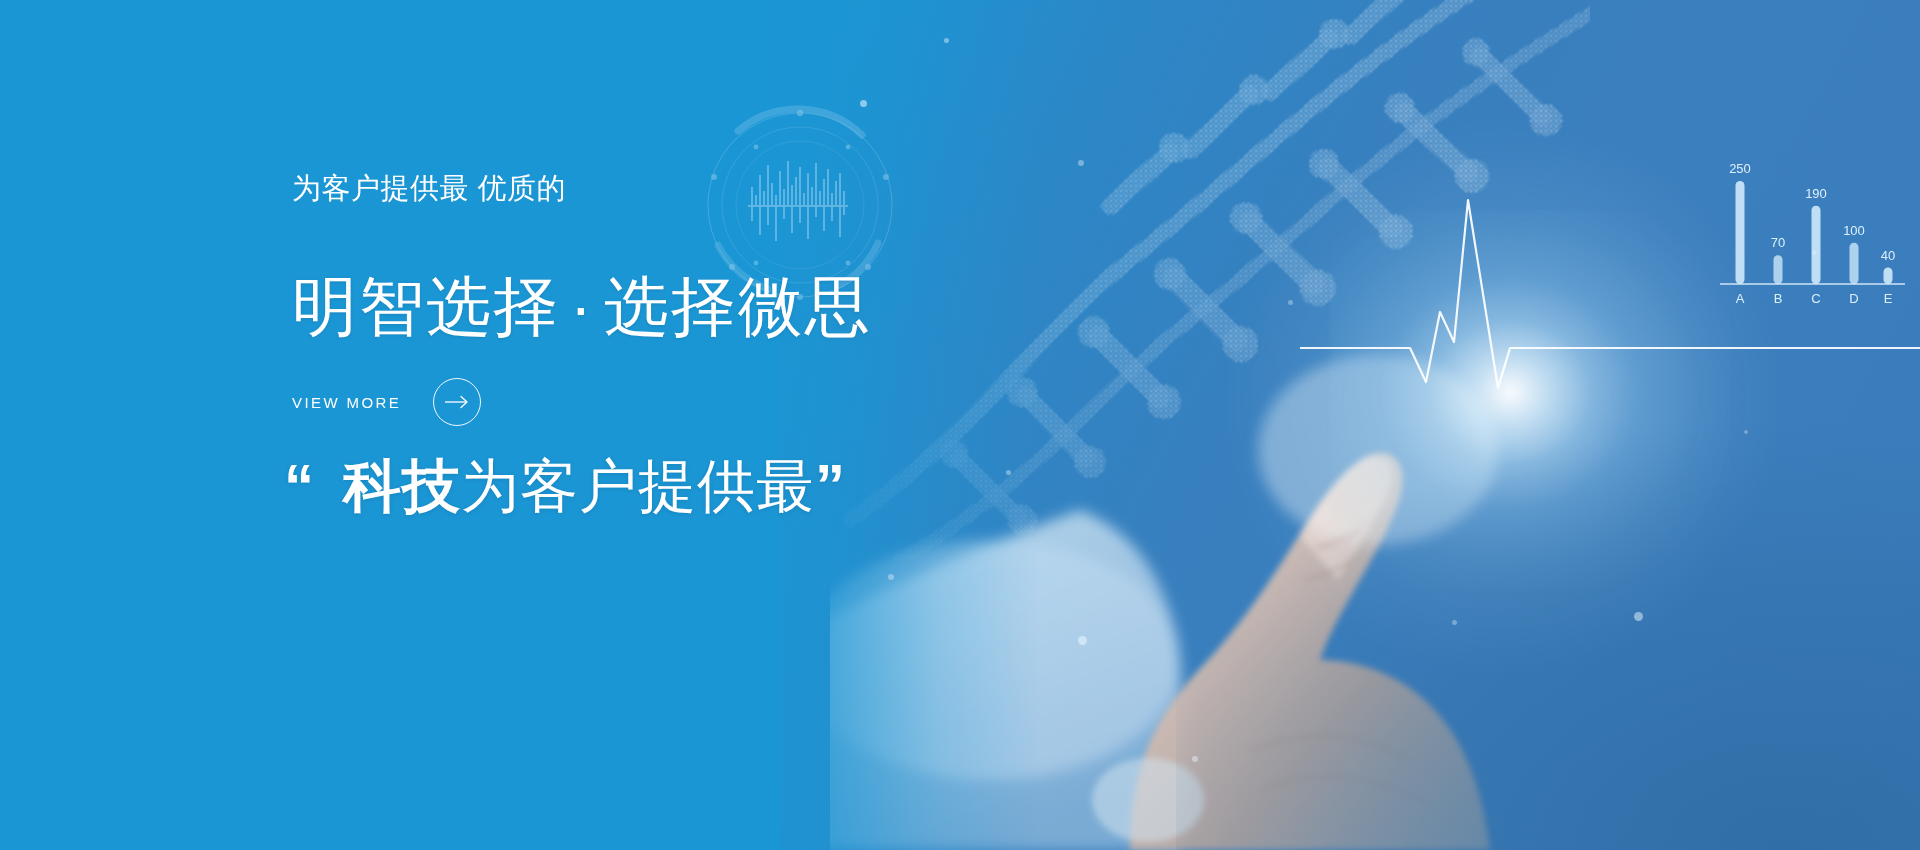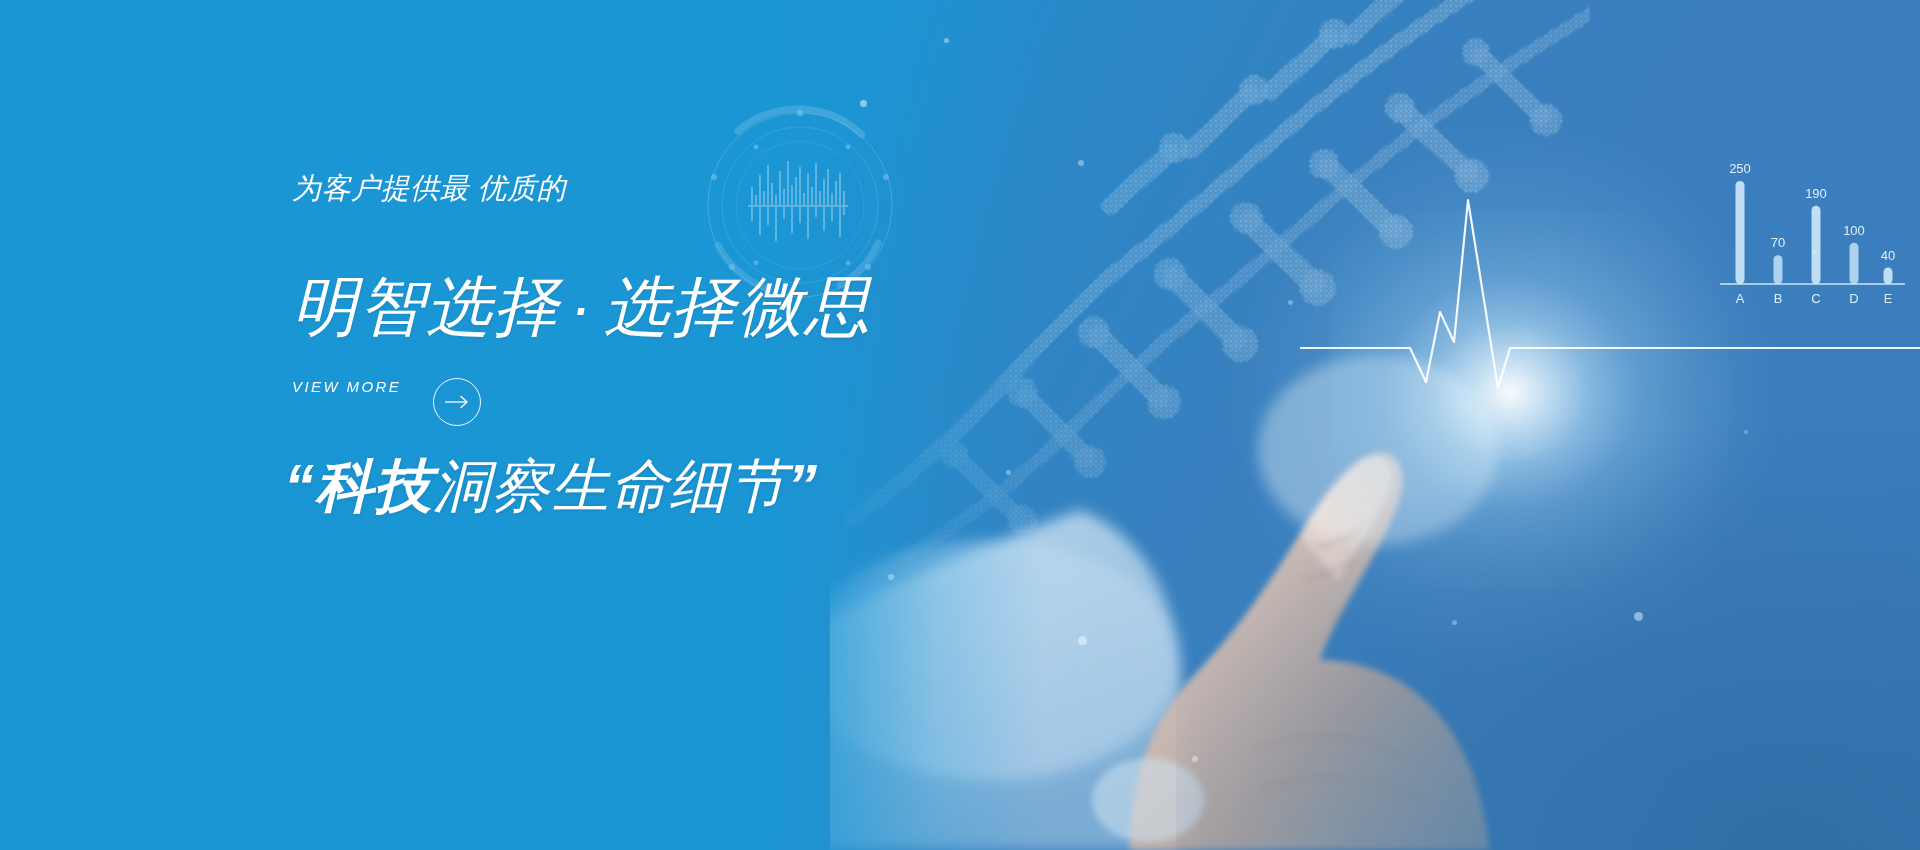--- a/index.html
+++ b/index.html
@@ -63,58 +63,58 @@
 
   
   .hud-disc{position:absolute;left:690px;top:95px;width:220px;height:220px;opacity:.55;}
   .ecg{position:absolute;left:1300px;top:160px;width:620px;height:260px;}
   .barchart{position:absolute;left:1700px;top:145px;width:205px;height:175px;}
 
   
   .spark{position:absolute;border-radius:50%;background:#eaf7ff;}
 
   
-  .content{position:absolute;left:292px;top:0;width:820px;height:850px;font-style:italic;}
+  .content{position:absolute;left:292px;top:0;width:820px;height:850px;}
 
   .sub{
     color:#ffffff;font-size:29px;line-height:44px;font-weight:400;
     letter-spacing:.5px;white-space:nowrap;
   }
   .sub-wrap{position:absolute;top:166px;left:0;}
 
   .headline{
     position:absolute;top:270px;left:0;
     color:#ffffff;font-size:65px;line-height:74px;font-weight:400;
     letter-spacing:2px;white-space:nowrap;
     text-shadow:0 1px 3px rgba(10,70,110,.18);
   }
   .headline .dot{padding:0 10px;}
 
   .viewmore{
     position:absolute;top:378px;left:0;
-    display:flex;align-items:flex-start;gap:32px;cursor:pointer;
+    display:flex;align-items:center;gap:32px;cursor:pointer;
   }
   .viewmore-label{
     color:#ffffff;font-size:15px;letter-spacing:2.4px;font-weight:400;
     white-space:nowrap;
   }
   .arrow-circle{
     width:48px;height:48px;border:1px solid rgba(255,255,255,.92);
     border-radius:50%;display:flex;align-items:center;justify-content:center;
     box-sizing:border-box;
   }
 
   .quote{
     position:absolute;top:448px;left:-8px;
     color:#ffffff;font-size:58px;line-height:76px;white-space:nowrap;
     letter-spacing:1px;
     text-shadow:0 1px 4px rgba(10,70,110,.20);
   }
   .quote .mark{font-weight:700;font-size:60px;}
-  .quote .strong{font-weight:700;}
+  .quote .strong{font-weight:700;margin-left:28px;}
   .quote .light{font-weight:400;}
 </style>
 </head>
 <body>
 
 <div class="stage">
 
   <div class="bg-base"></div>
   <div class="bg-photo"></div>
 
@@ -369,17 +369,17 @@
       <span class="viewmore-label">VIEW MORE</span>
       <span class="arrow-circle">
         <svg width="26" height="14" viewBox="0 0 26 14" aria-hidden="true">
           <line x1="1" y1="7" x2="23" y2="7" stroke="#ffffff" stroke-width="1.3"></line>
           <polyline points="17,1.4 23,7 17,12.6" fill="none" stroke="#ffffff" stroke-width="1.3" stroke-linecap="round" stroke-linejoin="round"></polyline>
         </svg>
       </span>
     </div>
 
     <div class="quote">
-      <span class="mark">“</span><span class="strong">科技</span><span class="light">洞察生命细节</span><span class="mark">”</span>
+      <span class="mark">“</span><span class="strong">科技</span><span class="light">为客户提供最</span><span class="mark">”</span>
     </div>
 
   </div>
 </div>
 
 </body></html>

